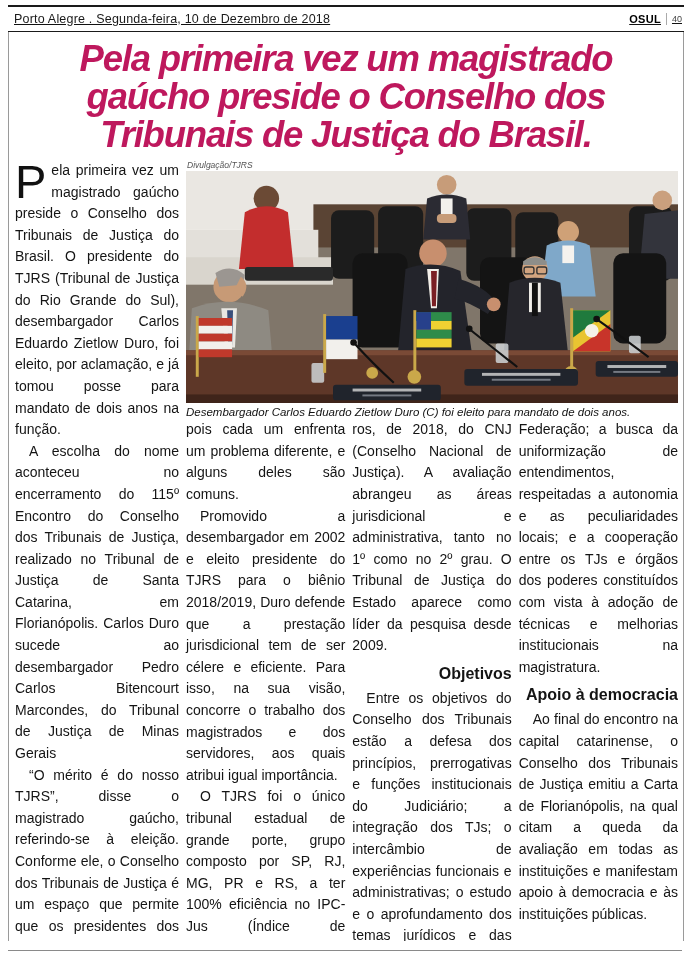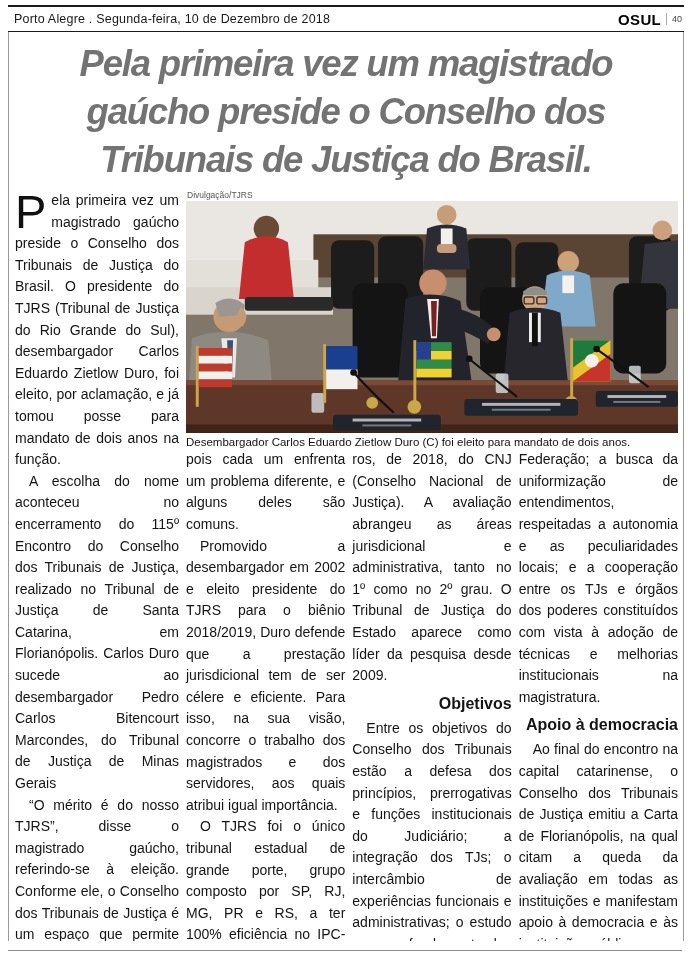--- a/index.html
+++ b/index.html
@@ -5,47 +5,47 @@
   html,body { margin:0; padding:0; background:#fff; }
   .page {
     position:relative; width:688px; height:961px; background:#fff;
     font-family:"Liberation Sans", sans-serif; color:#111; overflow:hidden;
   }
   
   .masthead {
     position:absolute; left:8px; right:4px; top:5px;
     border-top:2px solid #1a1a1a; border-bottom:1.5px solid #1a1a1a;
     height:27px; display:flex; align-items:center; justify-content:space-between;
-    padding:0 2px 0 6px; box-sizing:border-box;
+    padding:0 2px 0 6px; box-sizing:border-box;text-decoration:underline;
   }
   .dateline { font-size:12.5px; letter-spacing:.2px; color:#1a1a1a; }
   .brandbox { display:flex; align-items:center; gap:5px; }
-  .brand { font-weight:bold; font-size:15px; letter-spacing:.3px; color:#000;text-align:right; }
+  .brand { font-weight:bold; font-size:11px; letter-spacing:.3px; color:#000;text-align:right; }
   .brand-sep { width:1px; height:12px; background:#aaa; }
   .pagenum { font-size:9px; color:#444; }
   
   .article-frame {
     position:absolute; left:8px; right:4px; top:32px; height:909px;
     border-left:1px solid #9a9a9a; border-right:1px solid #9a9a9a;
     box-sizing:border-box; overflow:hidden;
   }
   .bottom-rule { position:absolute; left:8px; right:6px; top:950px; height:1px; background:#8a8a8a; }
   
   .headline {
     margin:8px 6px 4px; text-align:center;
-    font-style:italic; font-weight:bold; font-size:36.5px; line-height:48px;
-    letter-spacing:-1.2px; color:#737373;
+    font-style:italic; font-weight:bold; font-size:36.5px; line-height:38px;
+    letter-spacing:-1.2px; color:#be185d;
   }
   
   .article-grid {
     display:grid; grid-template-columns:164px 1fr 1fr 1fr;
     column-gap:7px; padding:2px 5px 0 6px;
   }
   .colA { grid-column:1; grid-row:1 / span 2; }
-  .photo-block { grid-column:2 / span 3; grid-row:1; }
+  .photo-block { grid-column:2 / span 3; grid-row:1;font-style:italic; }
   .colB { grid-column:2; grid-row:2; }
   .colC { grid-column:3; grid-row:2; }
   .colD { grid-column:4; grid-row:2; }
   .body-col { font-size:14px; line-height:21.6px; text-align:justify; color:#141414; }
   .body-col p { margin:0; text-indent:14px; }
   .body-col p.noindent { text-indent:0; }
   .dropcap {
     float:left; font-size:47px; line-height:39px; padding:2px 5px 0 0;
     font-weight:normal; color:#111;
   }

